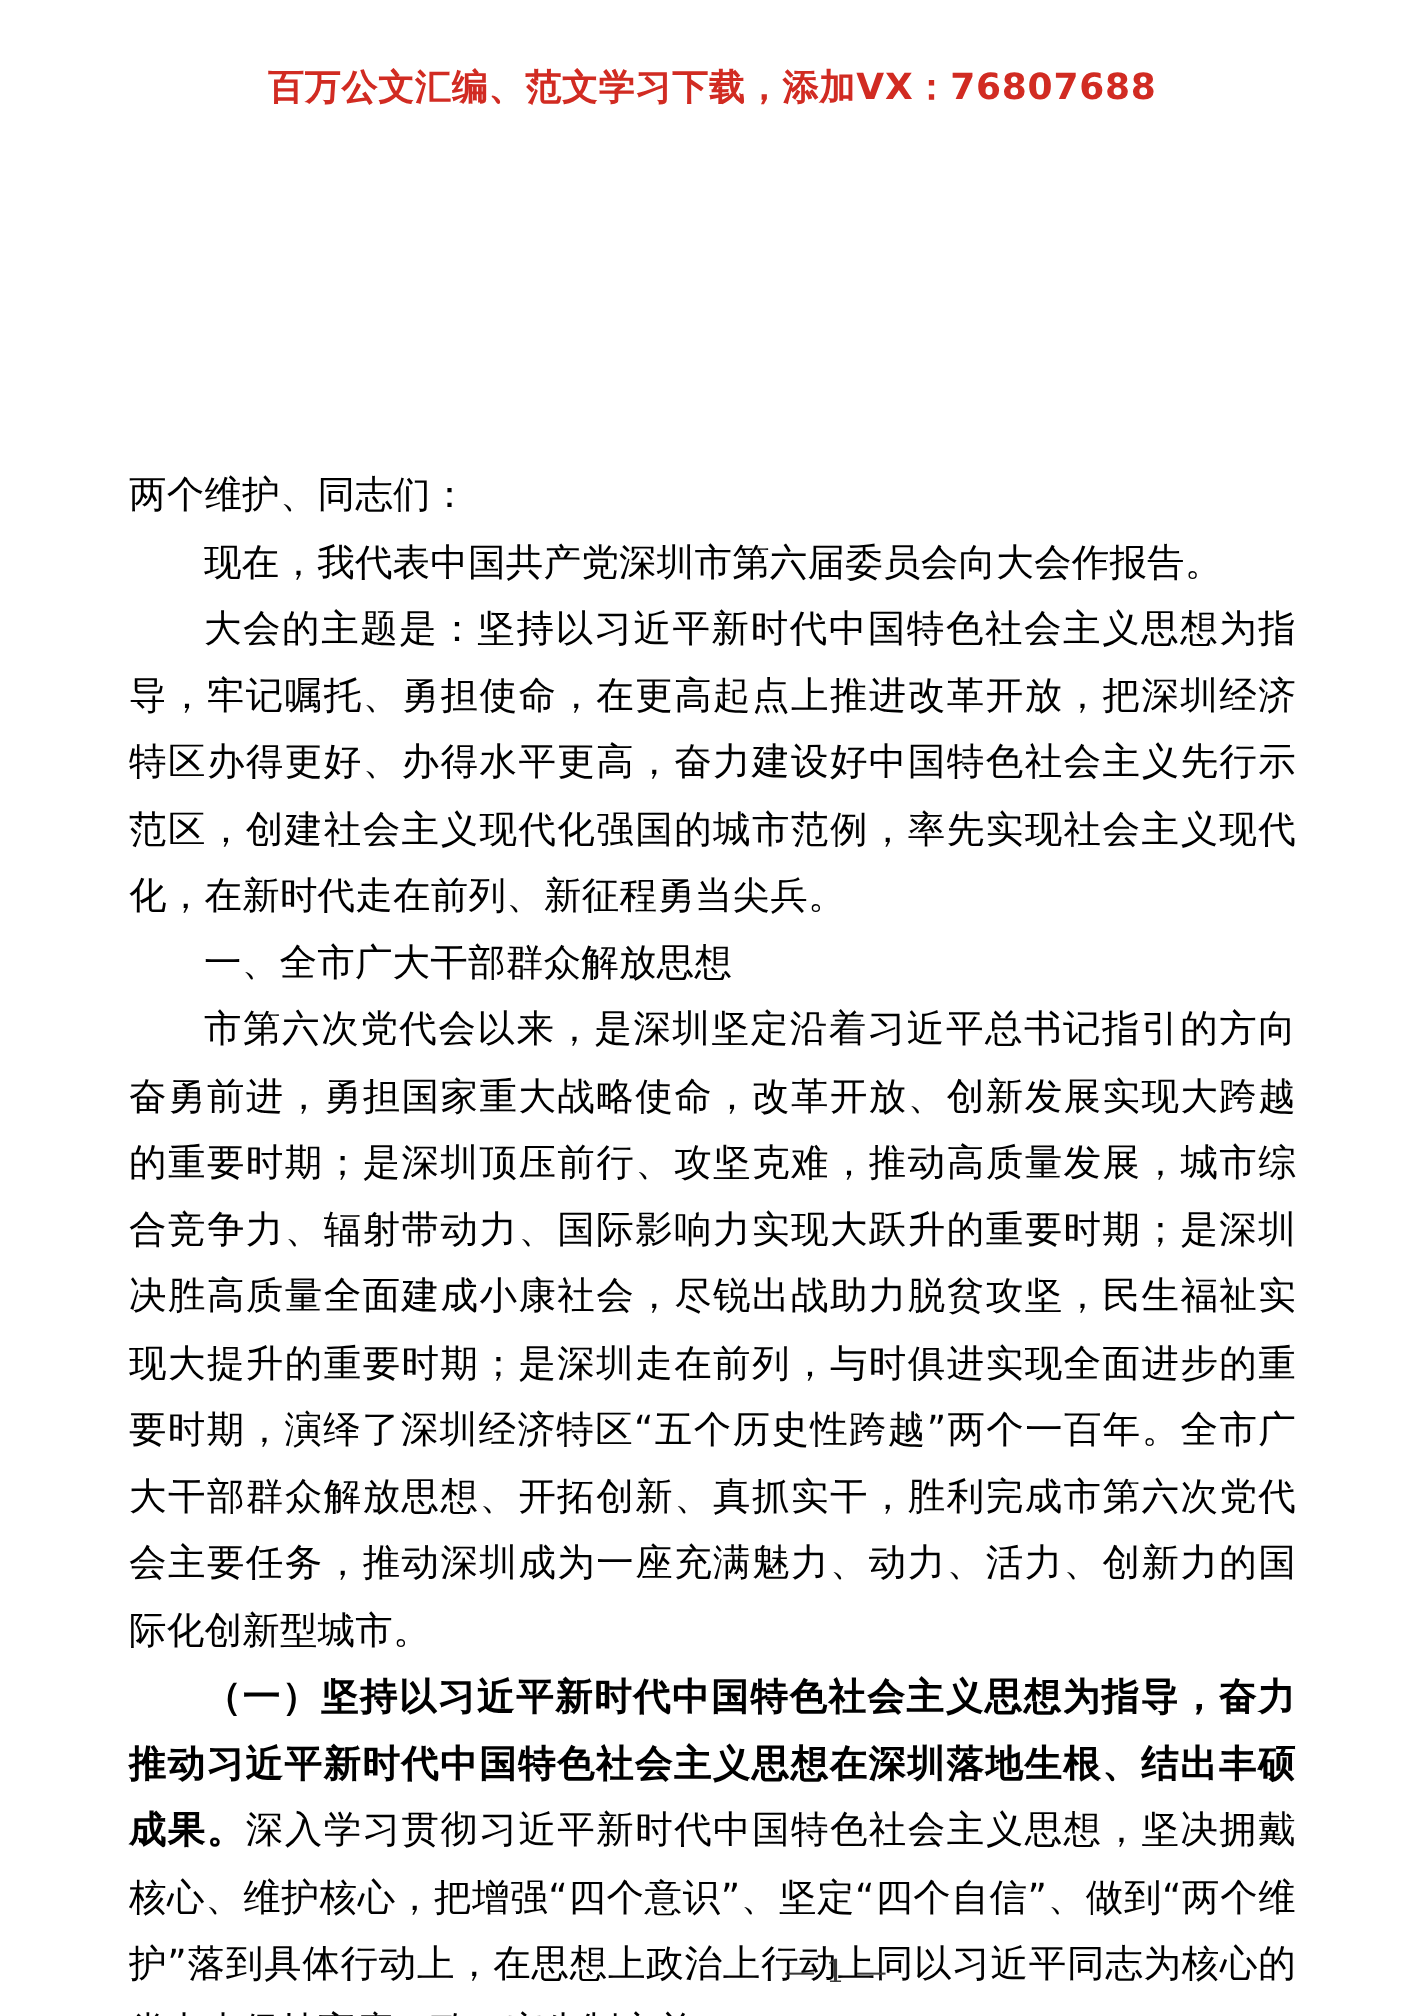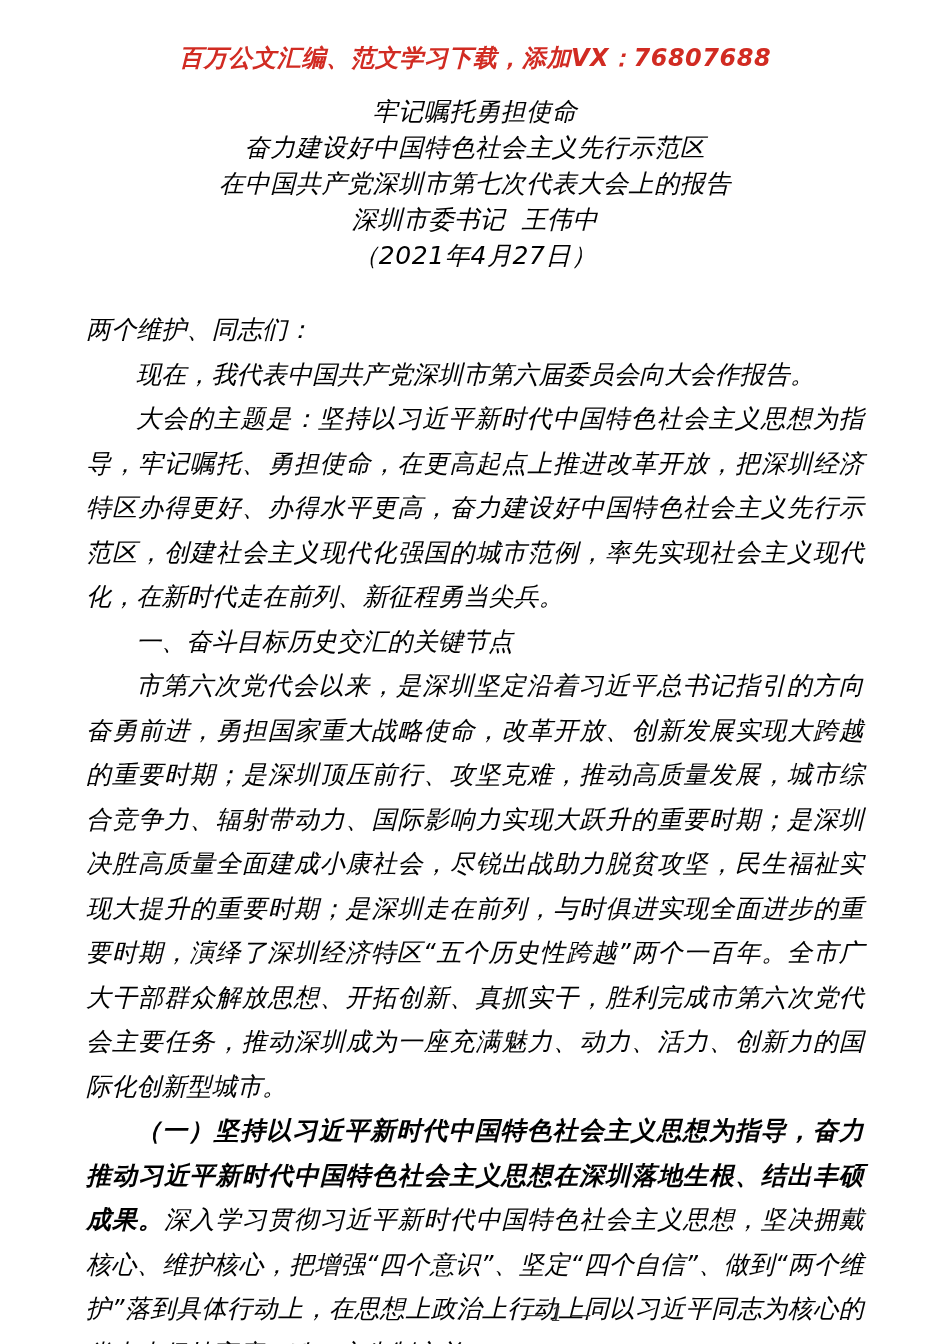--- a/index.html
+++ b/index.html
@@ -14,21 +14,20 @@
     color: #000000;
     position: relative;
     overflow: hidden;
   }
 
   .page {
     position: relative;
     width: 950px;
     height: 1344px;
     box-sizing: border-box;
-    font-style: italic;
   }
 
   
   .promo-banner {
     position: absolute;
     top: 42px;
     left: 0;
     width: 950px;
     text-align: center;
     font-size: 24px;
@@ -104,40 +103,31 @@
     margin-right: -164px;
   }
 </style>
 </head>
 <body>
 
 <div class="page">
 
   <div class="promo-banner">百万公文汇编、范文学习下载，添加VX：76807688</div>
 
-  <div class="title-block">
-    <div class="title-line">牢记嘱托勇担使命</div>
-    <div class="title-line">奋力建设好中国特色社会主义先行示范区</div>
-    <div class="title-line">在中国共产党深圳市第七次代表大会上的报告</div>
-    <div class="title-line author">
-      <span>深圳市委书记</span><span class="gap"></span><span>王伟中</span>
-    </div>
-    <div class="title-line">（2021年4月27日）</div>
-  </div>
 
   <div class="body-text">
 
     <p class="para salutation">两个维护、同志们：</p>
 
     <p class="para indent">现在，我代表中国共产党深圳市第六届委员会向大会作报告。</p>
 
 
     <p class="para indent">大会的主题是：坚持以习近平新时代中国特色社会主义思想为指导，牢记嘱托、勇担使命，在更高起点上推进改革开放，把深圳经济特区办得更好、办得水平更高，奋力建设好中国特色社会主义先行示范区，创建社会主义现代化强国的城市范例，率先实现社会主义现代化，在新时代走在前列、新征程勇当尖兵。</p>
 
-    <p class="para indent">一、奋斗目标历史交汇的关键节点</p>
+    <p class="para indent">一、全市广大干部群众解放思想</p>
 
     <p class="para indent">市第六次党代会以来，是深圳坚定沿着习近平总书记指引的方向奋勇前进，勇担国家重大战略使命，改革开放、创新发展实现大跨越的重要时期；是深圳顶压前行、攻坚克难，推动高质量发展，城市综合竞争力、辐射带动力、国际影响力实现大跃升的重要时期；是深圳决胜高质量全面建成小康社会，尽锐出战助力脱贫攻坚，民生福祉实现大提升的重要时期；是深圳走在前列，与时俱进实现全面进步的重要时期，演绎了深圳经济特区“五个历史性跨越”两个一百年。全市广大干部群众解放思想、开拓创新、真抓实干，胜利完成市第六次党代会主要任务，推动深圳成为一座充满魅力、动力、活力、创新力的国际化创新型城市。</p>
 
     <p class="para indent"><b>（一）坚持以习近平新时代中国特色社会主义思想为指导，奋力推动习近平新时代中国特色社会主义思想在深圳落地生根、结出丰硕成果。</b><span>深入学习贯彻习近平新时代中国特色社会主义思想，坚决拥戴核心、维护核心，把增强“四个意识”、坚定“四个自信”、做到“两个维护”落到具体行动上，在思想上政治上行动上同以习近平同志为核心的党中央保持高度一致。率先制定并</span></p>
 
   </div>
 
   <div class="page-number">
     <span class="pn-inner">— 1 —</span>
   </div>

